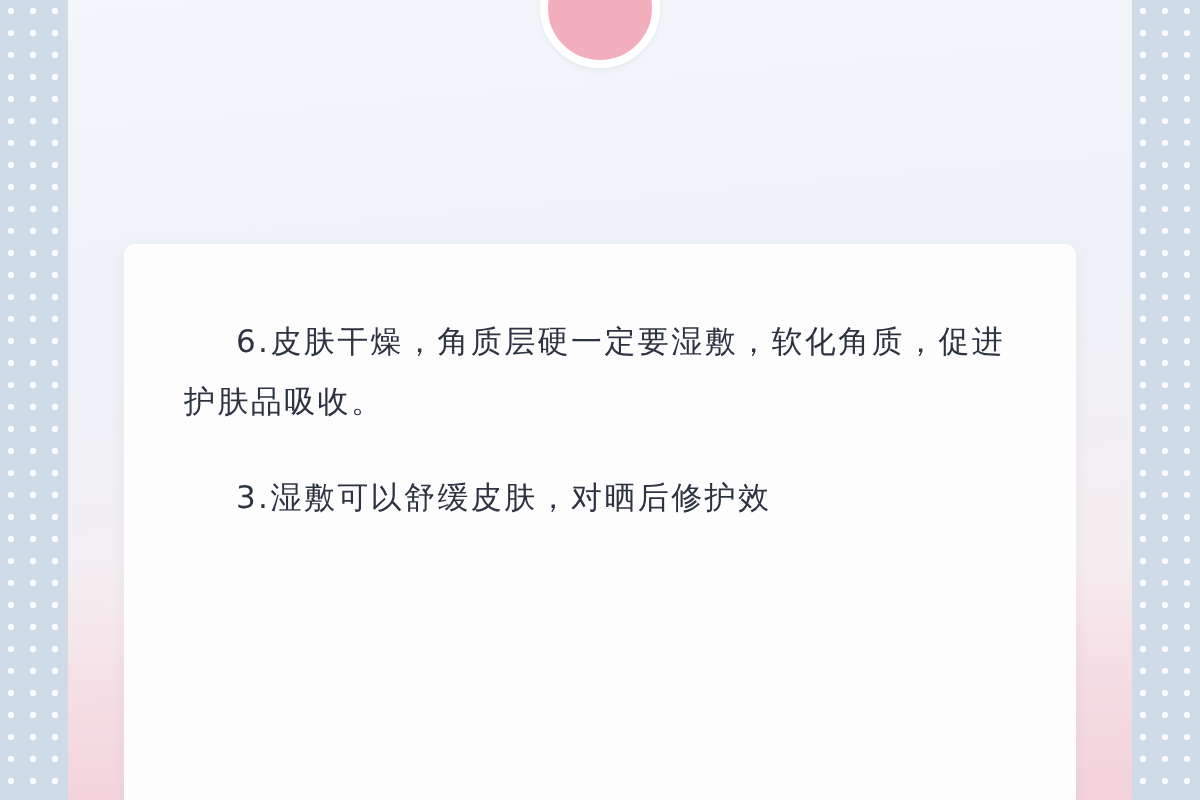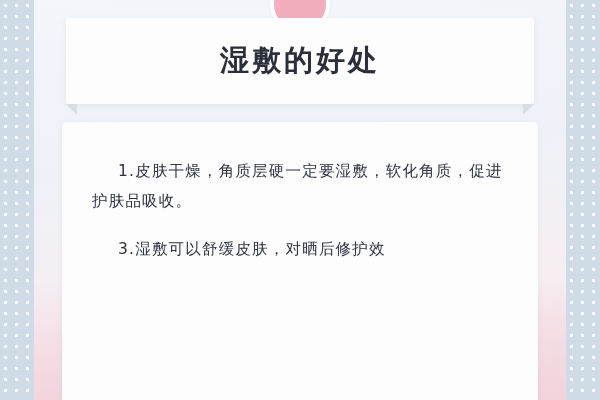--- a/index.html
+++ b/index.html
@@ -147,22 +147,19 @@
 <div class="poster">
 
   <div class="side-panel left"></div>
   <div class="side-panel right"></div>
 
   <div class="card-bg"></div>
   <div class="bottom-wash"></div>
 
   <div class="top-badge"></div>
 
-  <div class="title-ribbon">
-    <div class="title-text">湿敷的好处</div>
-  </div>
 
   <div class="content-card">
-    <p class="para">1.皮肤干燥，角质层硬一定要湿敷，软化角质，促进护肤品吸收。</p>
+    <p class="para">6.皮肤干燥，角质层硬一定要湿敷，软化角质，促进护肤品吸收。</p>
     <p class="para">3.湿敷可以舒缓皮肤，对晒后修护效</p>
   </div>
 
 </div>
 
 </body></html>

